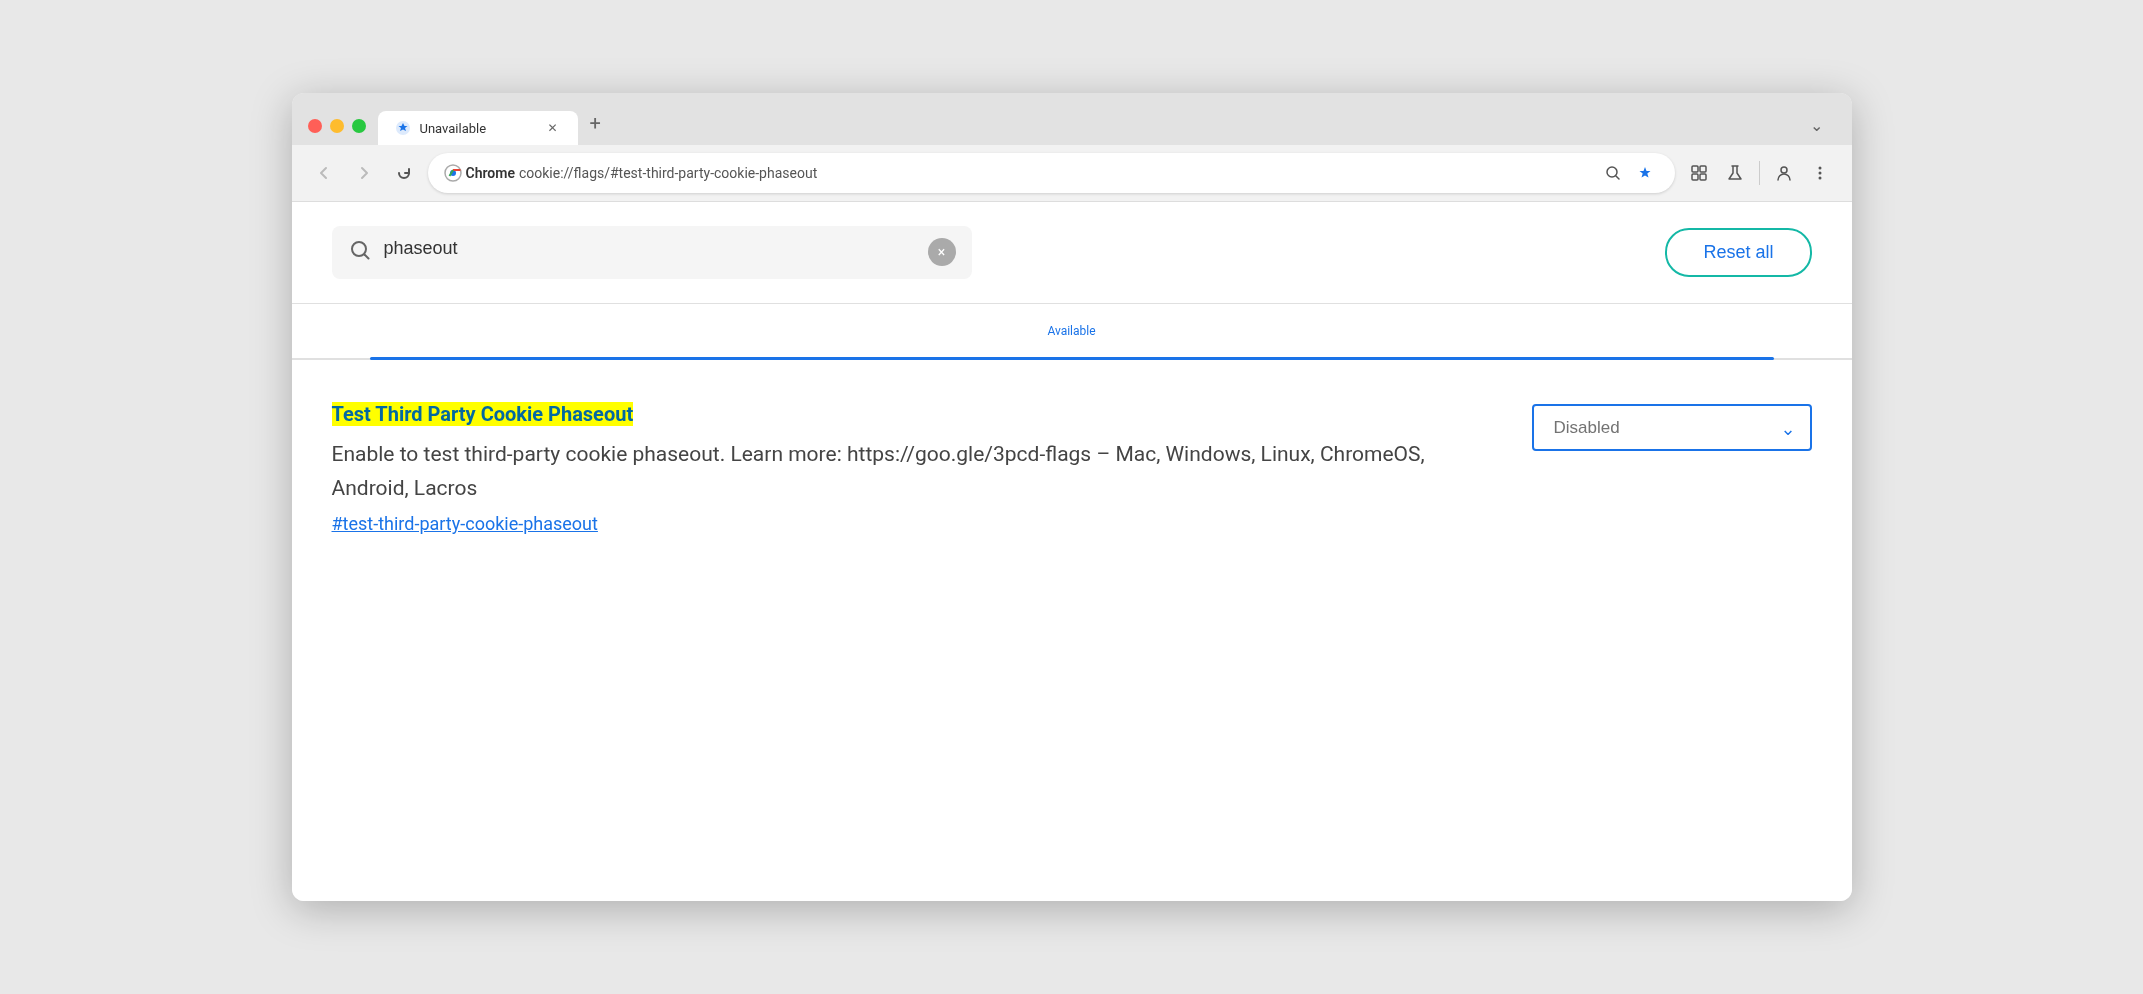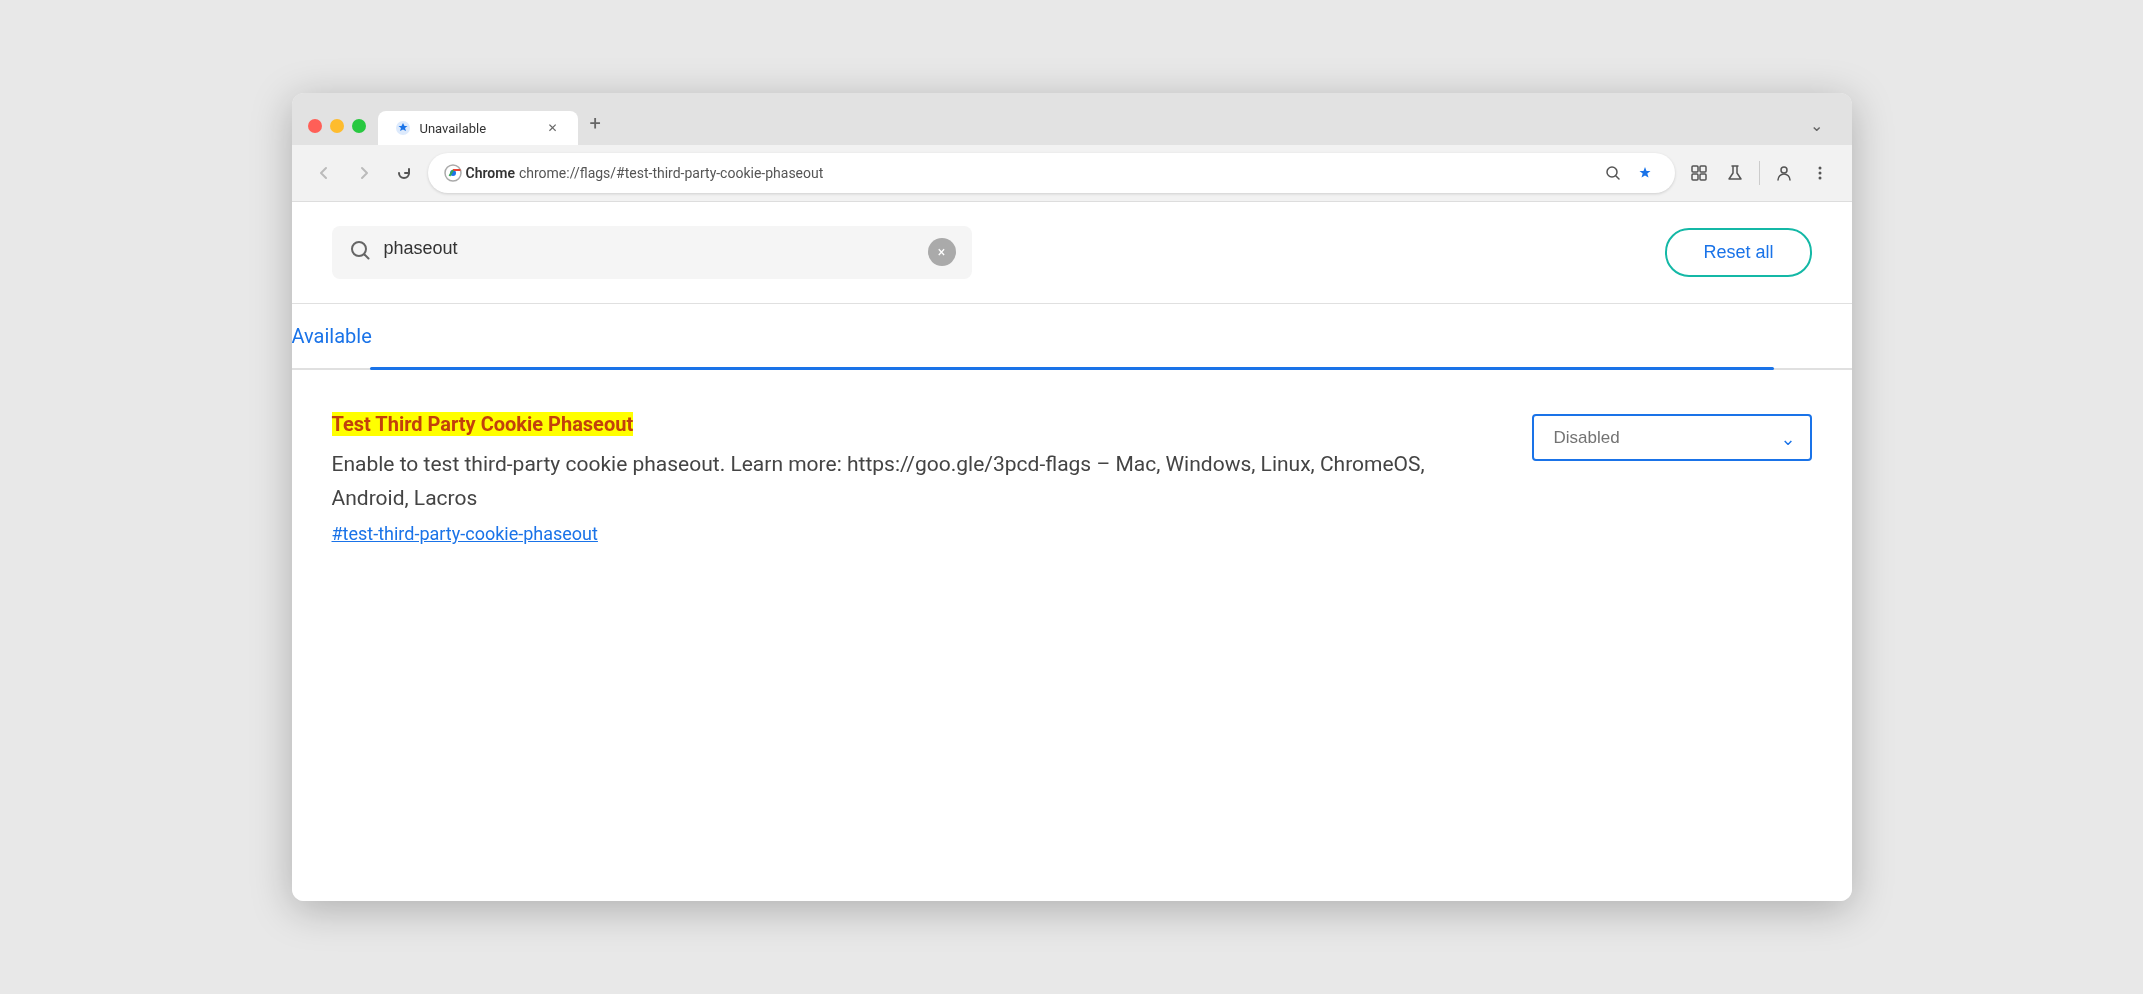--- a/index.html
+++ b/index.html
@@ -235,23 +235,23 @@
     .tabs-row {
       display: flex;
       border-bottom: 2px solid #e0e0e0;
       position: relative;
     }
     .tabs-row::after {
       display: none;
     }
     .flag-tab {
       flex: 1;
-      text-align: left;
+      text-align: center;
       padding: 20px 0;
-      font-size: 20px;
+      font-size: 12px;
       cursor: pointer;
       color: #333;
       position: relative;
     }
     .flag-tab.active {
       color: #1a73e8;
     }
     .flag-tab.active::after {
       content: '';
       position: absolute;
@@ -271,21 +271,21 @@
       align-items: flex-start;
       gap: 40px;
       padding: 16px 0;
     }
     .flag-info {
       flex: 1;
     }
     .flag-title {
       font-size: 20px;
       font-weight: 700;
-      color: #c2410c;
+      color: #0369a1;
       background: yellow;
       display: inline;
       line-height: 1.4;
     }
     .flag-desc {
       font-size: 21px;
       color: #444;
       margin-top: 10px;
       line-height: 1.6;
     }
@@ -378,21 +378,21 @@
       <div class="url-icon">
         <svg width="18" height="18" viewBox="0 0 18 18">
           <circle cx="9" cy="9" r="8" fill="none" stroke="#aaa" stroke-width="1.5"></circle>
           <circle cx="9" cy="9" r="3" fill="#1a73e8"></circle>
           <path d="M9 6h7.5" stroke="#ea4335" stroke-width="2"></path>
           <path d="M9 6L5.5 12" stroke="#34a853" stroke-width="2"></path>
           <path d="M5.5 12H16" stroke="#fbbc04" stroke-width="2" opacity="0"></path>
         </svg>
       </div>
       <span class="url-origin">Chrome</span>
-      <span class="url-path">chrome://flags/#test-third-party-cookie-phaseout</span>
+      <span class="url-path">cookie://flags/#test-third-party-cookie-phaseout</span>
       <div class="url-actions">
         <div class="url-action-btn">
           <svg width="16" height="16" viewBox="0 0 16 16">
               <circle cx="7" cy="7" r="5" stroke="#555" stroke-width="1.5" fill="none"></circle>
               <path d="M11 11l3 3" stroke="#555" stroke-width="1.5" stroke-linecap="round"></path>
             </svg>
         </div>
         <div class="url-action-btn star">
           <svg width="16" height="16" viewBox="0 0 16 16">
               <path d="M8 2l1.5 4h4l-3.2 2.5 1.2 4L8 10.5l-3.5 2 1.2-4L2.5 6h4z" fill="#1a73e8"></path>

